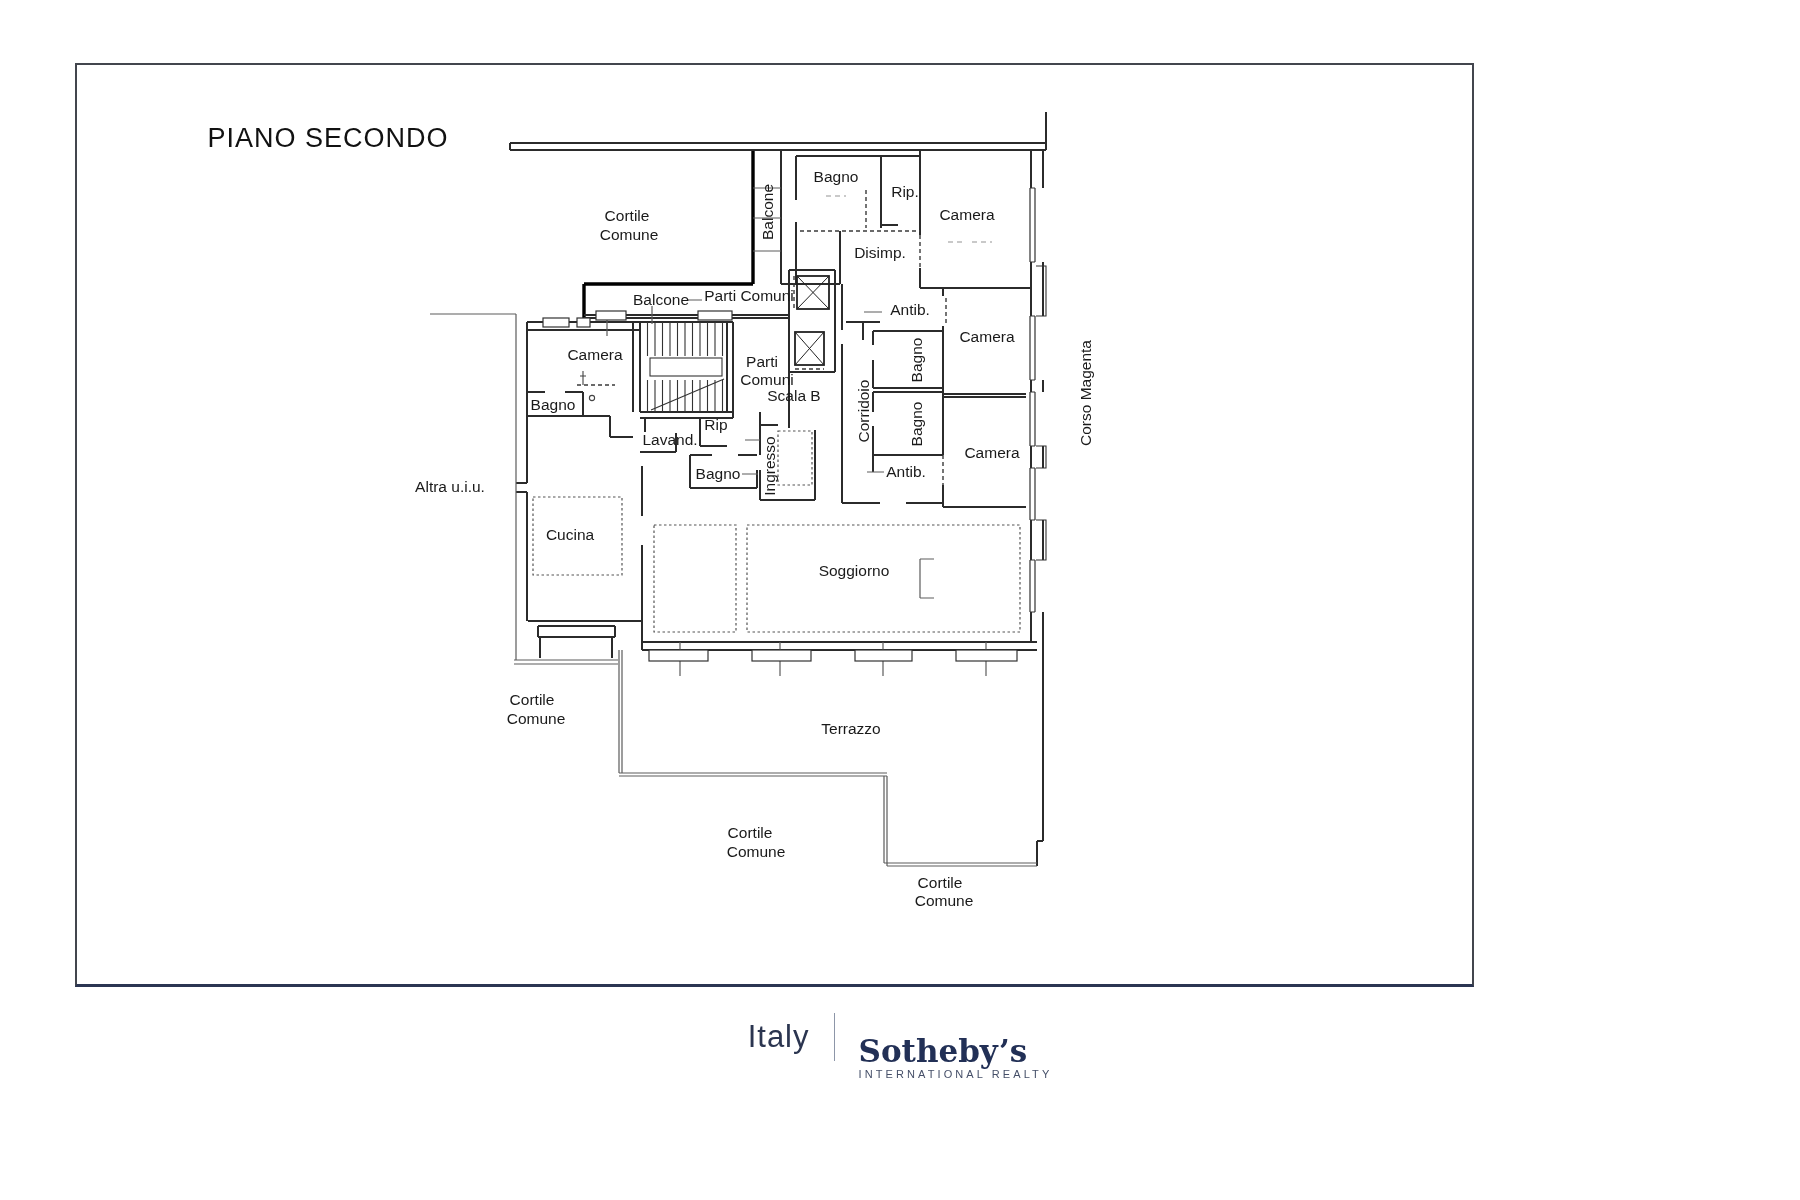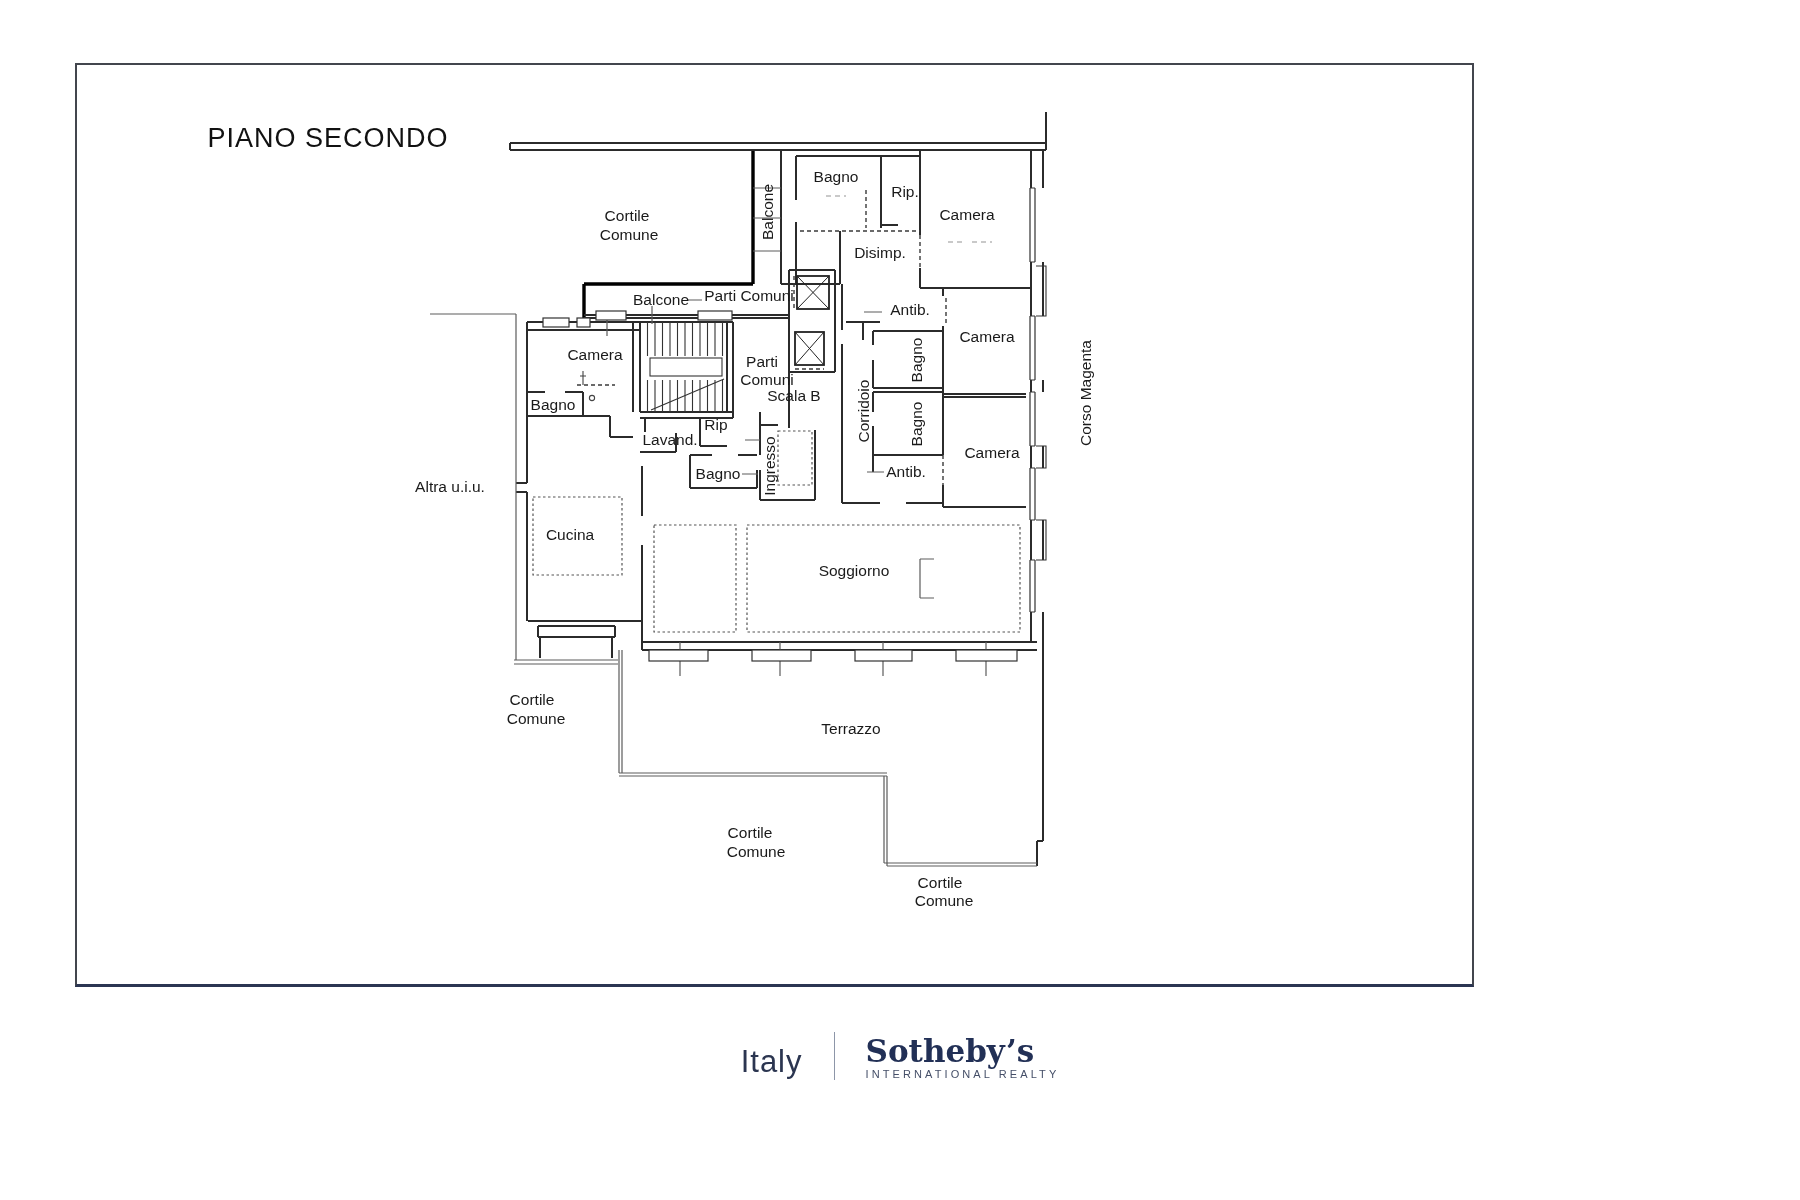--- a/index.html
+++ b/index.html
@@ -4,21 +4,21 @@
 <style>
   html,body{margin:0;padding:0;background:#ffffff;}
   .page{position:relative;width:1800px;height:1200px;background:#ffffff;overflow:hidden;
         font-family:"Liberation Sans", sans-serif;}
   .frame{position:absolute;left:75px;top:63px;width:1395px;height:919px;
          border:2px solid #43464e;border-bottom:3px solid #2b3552;background:#ffffff;}
   svg text{fill:#1a1a1a;font-family:"Liberation Sans", sans-serif;}
   .plan-title{font-size:27px;letter-spacing:1px;fill:#111;}
   .room-label{font-size:15.5px;}
   .footer{position:absolute;left:0;top:995px;width:1800px;display:flex;
-          justify-content:center;align-items:flex-end;gap:11px;}
+          justify-content:center;align-items:center;gap:4px;}
   .footer-country{font-size:31px;font-weight:300;color:#2b3550;letter-spacing:1px;
                   padding-right:20px;}
   .footer-divider{width:1px;height:48px;background:#8d96a8;}
   .footer-brandblock{padding-left:20px;display:flex;flex-direction:column;}
   .footer-brand{font-family:"DejaVu Serif","Liberation Serif",serif;font-weight:700;
                 font-size:31px;color:#223056;line-height:1.05;margin-top:40px;}
   .footer-tagline{font-size:11px;letter-spacing:3.1px;color:#454f68;}
 </style>
 </head>
 <body>

